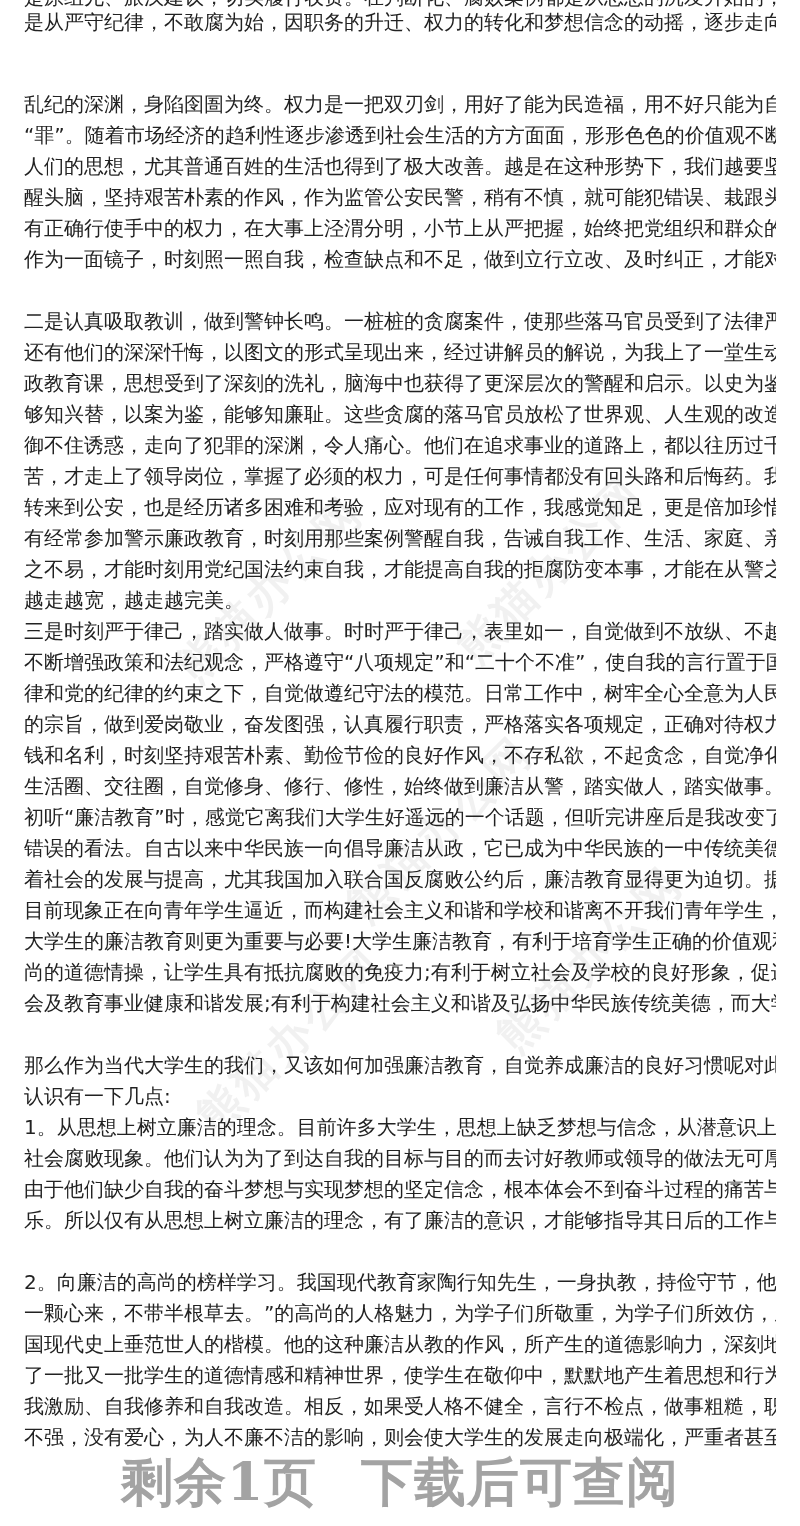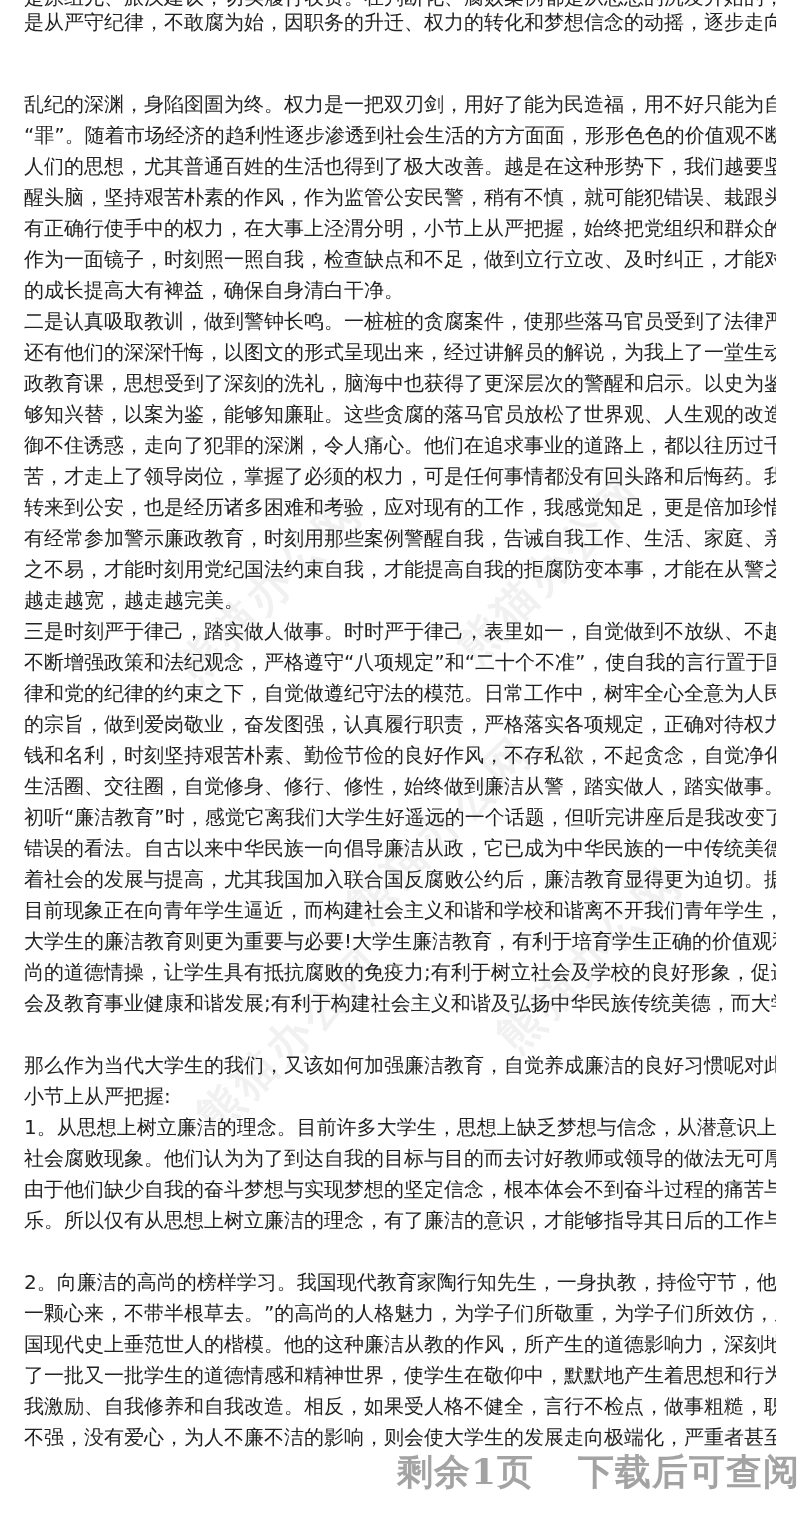--- a/index.html
+++ b/index.html
@@ -45,24 +45,24 @@
       transform: rotate(-45deg);
       white-space: nowrap;
       pointer-events: none;
       letter-spacing: 4px;
     }
     .footer-notice {
       position: absolute;
       left: 0;
       top: 1418px;
       width: 800px;
-      text-align: right;
+      text-align: center;
       font-family: "DejaVu Serif", "Liberation Serif", serif;
       font-weight: bold;
-      font-size: 36px;
+      font-size: 52px;
       color: #a3a3a3;
       letter-spacing: 1px;
     }
     .footer-notice span {
       display: inline-block;
     }
     .footer-notice .gap {
       width: 44px;
     }
   </style>
@@ -80,21 +80,20 @@
   <div class="line clipped">是原组允、旅汉建议，切实履行收费。在判断化、腐败案例都是从思想的沉发升始的，都</div>
 
   <div class="line" style="top:7px;">是从严守纪律，不敢腐为始，因职务的升迁、权力的转化和梦想信念的动摇，逐步走向违法</div>
 
   <div class="line" style="top:89px;">乱纪的深渊，身陷囹圄为终。权力是一把双刃剑，用好了能为民造福，用不好只能为自我造</div>
   <div class="line" style="top:120px;">“罪”。随着市场经济的趋利性逐步渗透到社会生活的方方面面，形形色色的价值观不断充斥</div>
   <div class="line" style="top:151px;">人们的思想，尤其普通百姓的生活也得到了极大改善。越是在这种形势下，我们越要坚持清</div>
   <div class="line" style="top:182px;">醒头脑，坚持艰苦朴素的作风，作为监管公安民警，稍有不慎，就可能犯错误、栽跟头。仅</div>
   <div class="line" style="top:213px;">有正确行使手中的权力，在大事上泾渭分明，小节上从严把握，始终把党组织和群众的监督</div>
   <div class="line" style="top:244px;">作为一面镜子，时刻照一照自我，检查缺点和不足，做到立行立改、及时纠正，才能对自我</div>
-  <div class="line" style="top:275px;">的成长提高大有裨益，确保自身清白干净。</div>
 
   <div class="line" style="top:306px;">二是认真吸取教训，做到警钟长鸣。一桩桩的贪腐案件，使那些落马官员受到了法律严惩，</div>
   <div class="line" style="top:337px;">还有他们的深深忏悔，以图文的形式呈现出来，经过讲解员的解说，为我上了一堂生动的廉</div>
   <div class="line" style="top:368px;">政教育课，思想受到了深刻的洗礼，脑海中也获得了更深层次的警醒和启示。以史为鉴，能</div>
   <div class="line" style="top:399px;">够知兴替，以案为鉴，能够知廉耻。这些贪腐的落马官员放松了世界观、人生观的改造，抵</div>
   <div class="line" style="top:430px;">御不住诱惑，走向了犯罪的深渊，令人痛心。他们在追求事业的道路上，都以往历过千难万</div>
   <div class="line" style="top:461px;">苦，才走上了领导岗位，掌握了必须的权力，可是任何事情都没有回头路和后悔药。我从军</div>
   <div class="line" style="top:492px;">转来到公安，也是经历诸多困难和考验，应对现有的工作，我感觉知足，更是倍加珍惜。仅</div>
   <div class="line" style="top:523px;">有经常参加警示廉政教育，时刻用那些案例警醒自我，告诫自我工作、生活、家庭、亲情来</div>
   <div class="line" style="top:554px;">之不易，才能时刻用党纪国法约束自我，才能提高自我的拒腐防变本事，才能在从警之路上</div>
@@ -109,21 +108,21 @@
 
   <div class="line" style="top:802px;">初听“廉洁教育”时，感觉它离我们大学生好遥远的一个话题，但听完讲座后是我改变了这种</div>
   <div class="line" style="top:833px;">错误的看法。自古以来中华民族一向倡导廉洁从政，它已成为中华民族的一中传统美德。随</div>
   <div class="line" style="top:864px;">着社会的发展与提高，尤其我国加入联合国反腐败公约后，廉洁教育显得更为迫切。据调查，</div>
   <div class="line" style="top:895px;">目前现象正在向青年学生逼近，而构建社会主义和谐和学校和谐离不开我们青年学生，由此，</div>
   <div class="line" style="top:926px;">大学生的廉洁教育则更为重要与必要!大学生廉洁教育，有利于培育学生正确的价值观和高</div>
   <div class="line" style="top:957px;">尚的道德情操，让学生具有抵抗腐败的免疫力;有利于树立社会及学校的良好形象，促进社</div>
   <div class="line" style="top:988px;">会及教育事业健康和谐发展;有利于构建社会主义和谐及弘扬中华民族传统美德，而大学生</div>
 
   <div class="line" style="top:1050px;">那么作为当代大学生的我们，又该如何加强廉洁教育，自觉养成廉洁的良好习惯呢对此我的</div>
-  <div class="line" style="top:1081px;">小节上从严把握:</div>
+  <div class="line" style="top:1081px;">认识有一下几点:</div>
 
   <div class="line" style="top:1112px;">1。从思想上树立廉洁的理念。目前许多大学生，思想上缺乏梦想与信念，从潜意识上认同</div>
   <div class="line" style="top:1143px;">社会腐败现象。他们认为为了到达自我的目标与目的而去讨好教师或领导的做法无可厚非，</div>
   <div class="line" style="top:1174px;">由于他们缺少自我的奋斗梦想与实现梦想的坚定信念，根本体会不到奋斗过程的痛苦与欢</div>
   <div class="line" style="top:1205px;">乐。所以仅有从思想上树立廉洁的理念，有了廉洁的意识，才能够指导其日后的工作与生活，</div>
 
   <div class="line" style="top:1267px;">2。向廉洁的高尚的榜样学习。我国现代教育家陶行知先生，一身执教，持俭守节，他“捧着</div>
   <div class="line" style="top:1298px;">一颗心来，不带半根草去。”的高尚的人格魅力，为学子们所敬重，为学子们所效仿，成为中</div>
   <div class="line" style="top:1329px;">国现代史上垂范世人的楷模。他的这种廉洁从教的作风，所产生的道德影响力，深刻地影响</div>
   <div class="line" style="top:1360px;">了一批又一批学生的道德情感和精神世界，使学生在敬仰中，默默地产生着思想和行为的自</div>

